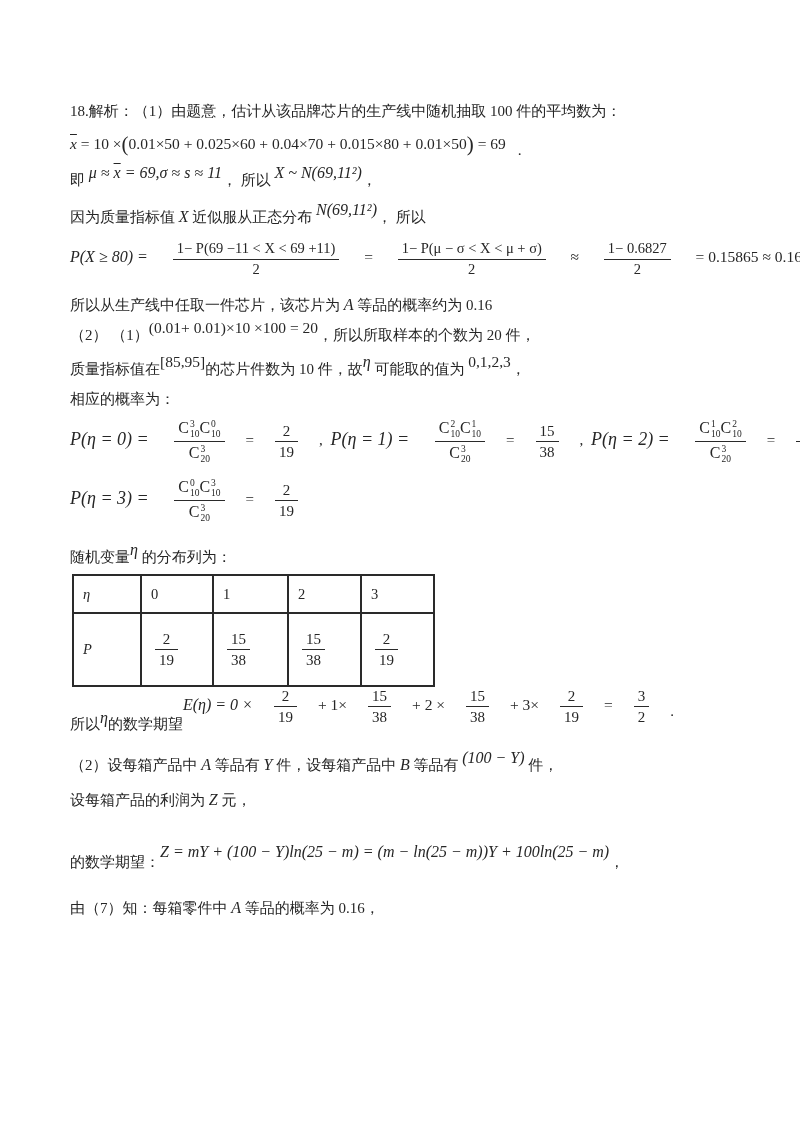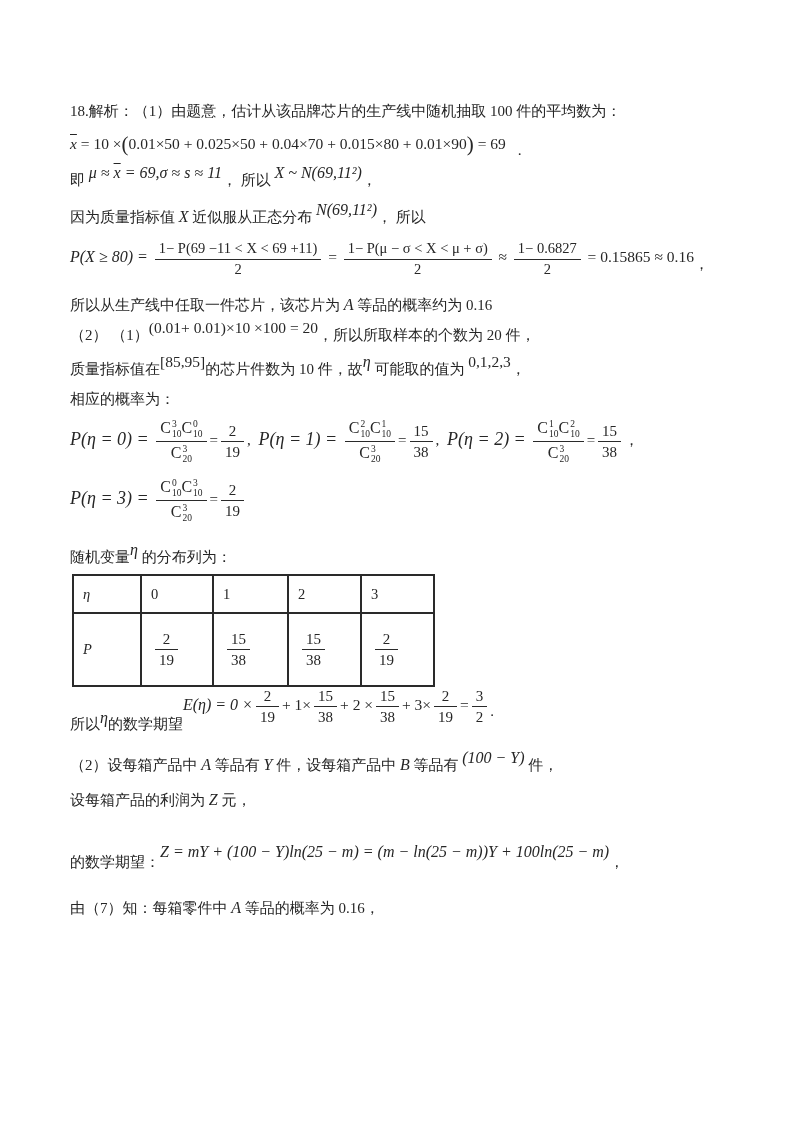--- a/index.html
+++ b/index.html
@@ -13,21 +13,21 @@
   .cn{font-size:15px;}
   .fm{font-style:italic;font-size:16px;}
   .fmu{font-style:normal;font-size:15.5px;}
   .it{font-style:italic;}
   .up{position:relative;top:-7px;}
   .low{position:relative;top:6px;}
   .ol{text-decoration:overline;}
   .bp{font-size:21px;font-style:normal;vertical-align:-2px;}
   .period{margin-left:12px;}
   
-  .frac{display:inline-block;vertical-align:middle;text-align:center;margin:0 3px;font-style:normal;}
+  .frac{display:inline-block;vertical-align:middle;text-align:center;margin:0 21px;font-style:normal;}
   .frac .nu{display:block;padding:0 4px 1px;border-bottom:1.5px solid #2a2a2a;line-height:1.2;}
   .frac .de{display:block;padding:1px 4px 0;line-height:1.2;}
   .f15 .nu,.f15 .de{font-size:15px;}
   
   .comb{display:inline-block;white-space:nowrap;font-style:normal;}
   .comb .cl{font-size:16px;}
   .comb .cs{display:inline-flex;flex-direction:column;vertical-align:middle;font-size:9.5px;line-height:1.1;text-align:left;margin-left:1px;}
   .pstmt{white-space:nowrap;margin-right:4px;font-size:15px;}
   .pstmt .lhs{font-style:italic;font-size:18px;}
   
@@ -42,21 +42,21 @@
   .mb8{margin-bottom:8px;} .mb10{margin-bottom:10px;} .mb12{margin-bottom:12px;}
   .mb14{margin-bottom:14px;} .mb16{margin-bottom:16px;} .mb6{margin-bottom:6px;} .mb22{margin-bottom:22px;} .mb24{margin-bottom:24px;} .mb40{margin-bottom:40px;}
 </style>
 </head>
 <body>
 
 <div class="content">
 
   <p class="ln mb8">18.解析：（1）由题意，估计从该品牌芯片的生产线中随机抽取 100 件的平均数为：</p>
 
-  <div class="ln fmu mb10"><span class="ol it">x</span><span> = 10 ×</span><span class="bp">(</span><span>0.01×50 + 0.025×50 + 0.04×70 + 0.015×80 + 0.01×90</span><span class="bp">)</span><span> = 69</span><span class="low period">.</span></div>
+  <div class="ln fmu mb10"><span class="ol it">x</span><span> = 10 ×</span><span class="bp">(</span><span>0.01×50 + 0.025×60 + 0.04×70 + 0.015×80 + 0.01×50</span><span class="bp">)</span><span> = 69</span><span class="low period">.</span></div>
 
   <p class="ln mb14"><span class="cn">即 </span><span class="fm up"><span>μ ≈ </span><span class="ol">x</span><span> = 69,σ ≈ s ≈ 11</span></span><span class="cn">， 所以 </span><span class="fm up">X ~ N(69,11²)</span><span class="cn">，</span></p>
 
   <p class="ln mb12"><span class="cn">因为质量指标值 </span><span class="fm">X</span><span class="cn"> 近似服从正态分布 </span><span class="fm up">N(69,11²)</span><span class="cn">， 所以</span></p>
 
   <div class="ln mb16"><span class="fm">P(X ≥ 80) = </span><span class="frac"><span class="nu" style="font-size:14.5px">1− P(69 −11 &lt; X &lt; 69 +11)</span><span class="de" style="font-size:14.5px">2</span></span> <span class="fmu">=</span> <span class="frac"><span class="nu" style="font-size:14.5px">1− P(μ − σ &lt; X &lt; μ + σ)</span><span class="de" style="font-size:14.5px">2</span></span> <span class="fmu">≈</span> <span class="frac"><span class="nu" style="font-size:14.5px">1− 0.6827</span><span class="de" style="font-size:14.5px">2</span></span> <span class="fmu">= 0.15865 ≈ 0.16</span><span class="low cn">，</span></div>
 
   <p class="ln mb8"><span class="cn">所以从生产线中任取一件芯片，该芯片为 </span><span class="fm">A</span><span class="cn"> 等品的概率约为 0.16</span></p>
 
   <p class="ln mb12"><span class="cn">（2） （1）</span><span class="fmu up">(0.01+ 0.01)×10 ×100 = 20</span><span class="cn">，所以所取样本的个数为 20 件，</span></p>

